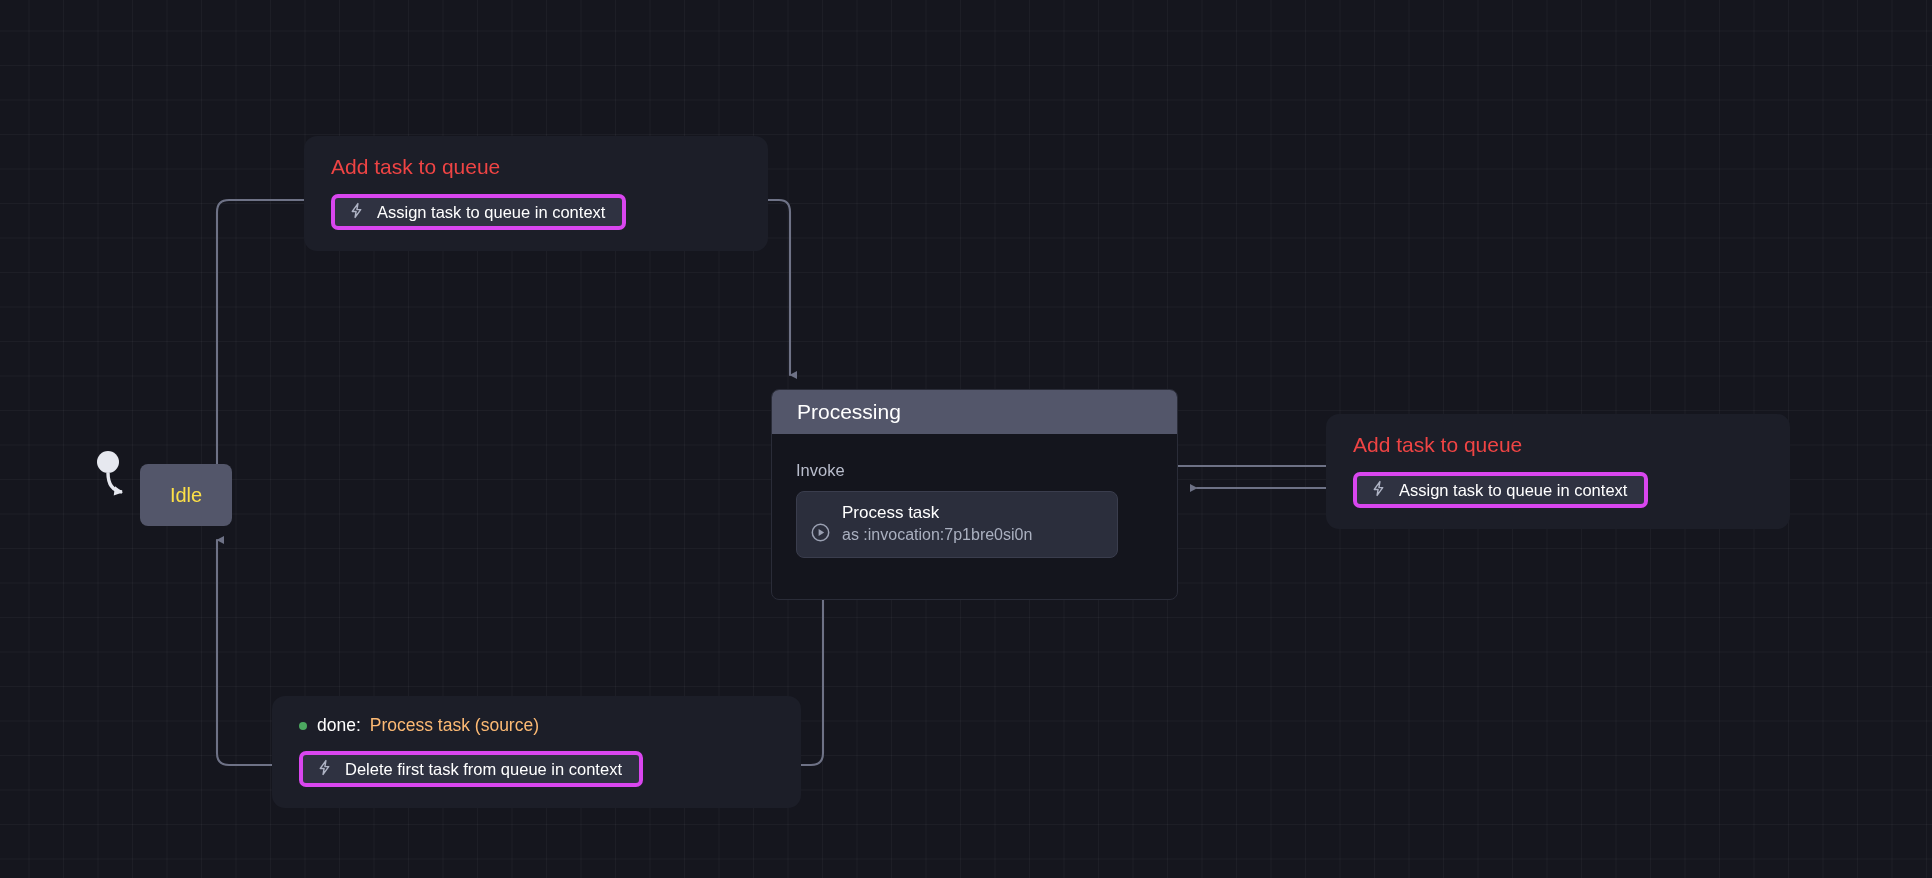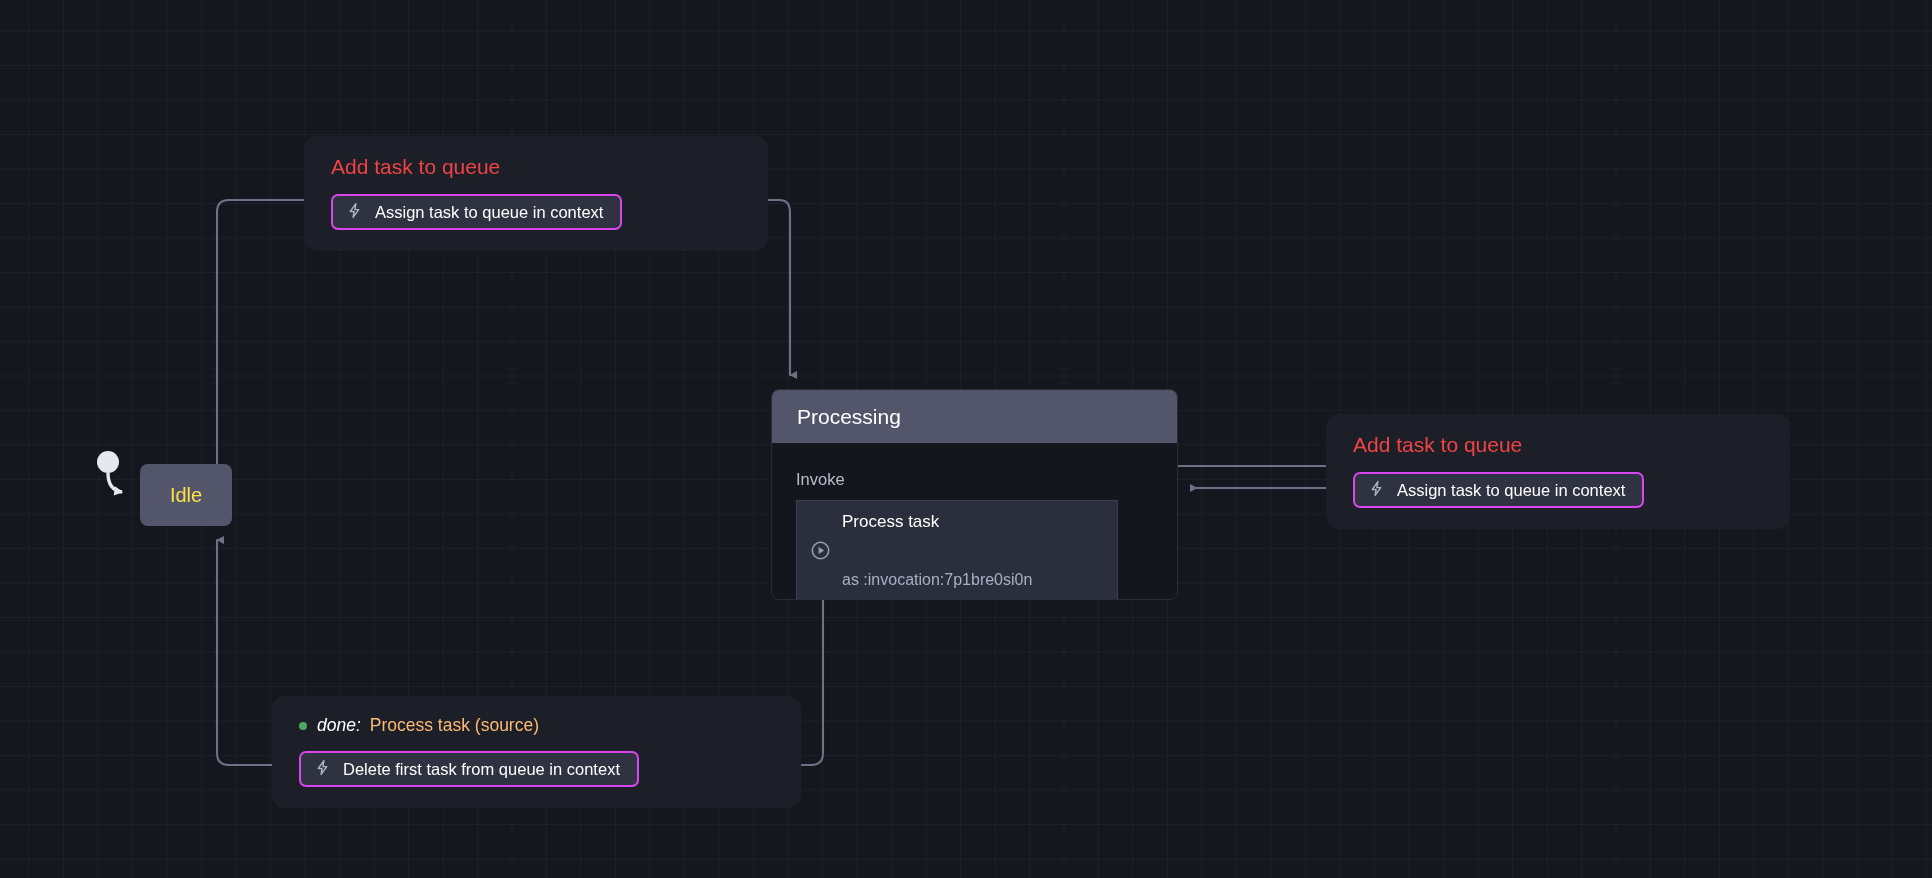--- a/index.html
+++ b/index.html
@@ -63,21 +63,21 @@
 
   #node-processing {
     left: 771px; top: 389px;
     width: 407px; height: 211px;
     background: #14151d;
     border: 1px solid #2a2c38;
     border-radius: 8px;
     overflow: hidden;
   }
   #node-processing .node-header {
-    height: 53px;
+    height: 44px;
     background: #53566a;
     display: flex; align-items: center;
     padding-left: 25px;
     box-sizing: border-box;
   }
   #node-processing .node-header .state-label {
     color: #ffffff; font-size: 21px;
   }
   #node-processing .node-body {
     padding: 20px 24px 0 24px;
@@ -86,55 +86,55 @@
     color: #b9bdcc;
     font-size: 16.5px;
     margin-bottom: 11px;
     margin-top: 7px;
   }
 
   
   .invoke-chip {
     background: #2b2e3c;
     border: 1px solid #3a3d4d;
-    border-radius: 0;
+    border-radius: 8px;
     padding: 10px 14px 11px 14px;
     display: flex;
-    align-items: center;
+    align-items: flex-end;
     gap: 12px;
     width: 322px;
     box-sizing: border-box;
   }
   .invoke-chip .chip-text { display: flex; flex-direction: column; }
   .invoke-chip .chip-title {
     color: #ffffff; font-size: 17px; line-height: 22px;
   }
   .invoke-chip .chip-sub {
-    color: #aab0c0; font-size: 16px; line-height: 22px; margin-top: 36px;
+    color: #aab0c0; font-size: 16px; line-height: 22px;
   }
   .play-icon { flex: none; margin-top: 3px; }
 
   
   .event-box {
     position: absolute;
     background: #1c1e28;
     border-radius: 13px;
     padding: 19px 27px 21px 27px;
     box-sizing: border-box;
   }
   .event-title {
     color: #ef4444;
     font-size: 21px;
     font-weight: normal;
     margin-bottom: 15px;
     white-space: nowrap;
   }
   .action-chip {
     background: #2f3241;
-    border: 2px solid #d946ef;
+    border: 4px solid #d946ef;
     border-radius: 7px;
     height: 36px;
     display: inline-flex;
     align-items: center;
     gap: 12px;
     padding: 0 17px 0 13px;
     box-sizing: border-box;
   }
   .action-chip .chip-label {
     color: #ffffff; font-size: 16.5px; white-space: nowrap;
@@ -151,21 +151,21 @@
     gap: 9px;
     margin-bottom: 15px;
     white-space: nowrap;
   }
   .green-dot {
     width: 8px; height: 8px; border-radius: 50%;
     background: #4ca860; flex: none;
     margin-right: 1px;
   }
   .done-key {
-    color: #ffffff; font-size: 17.5px; font-style: italic;
+    color: #ffffff; font-size: 17.5px; 
   }
   .done-val {
     color: #fdba74; font-size: 17.5px;
   }
 </style>
 </head>
 <body>
 
 <div id="canvas">
 

